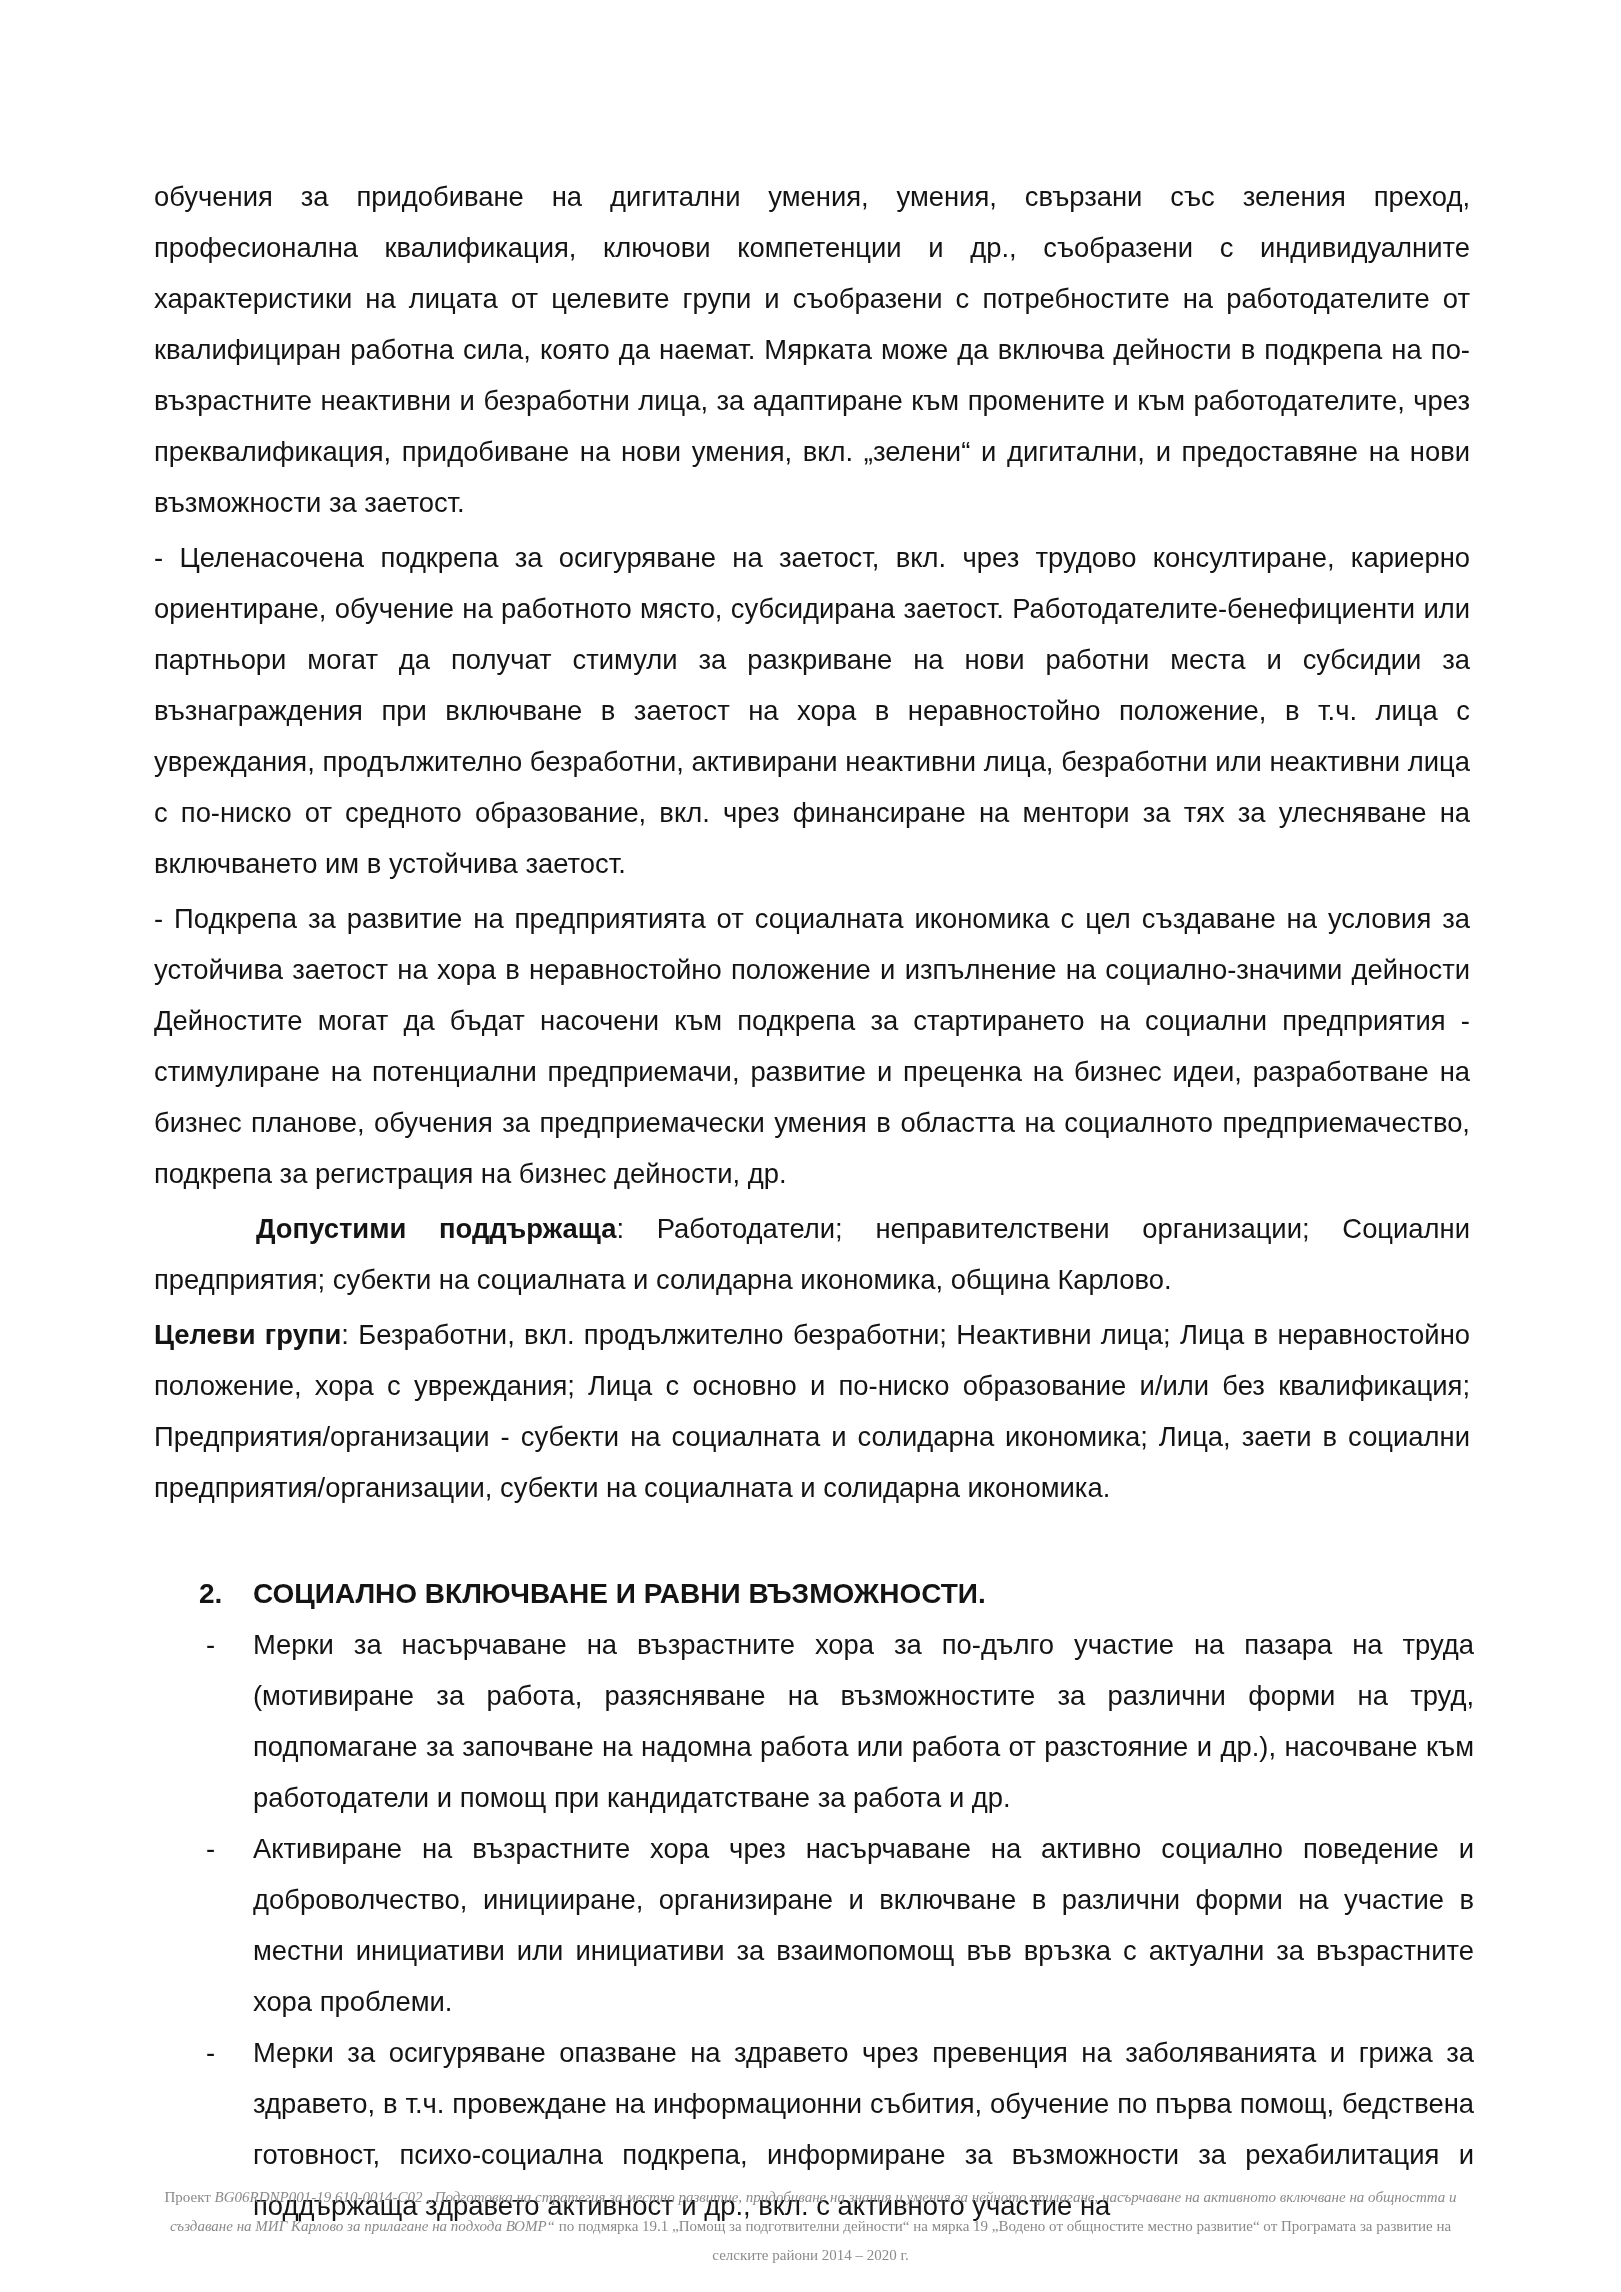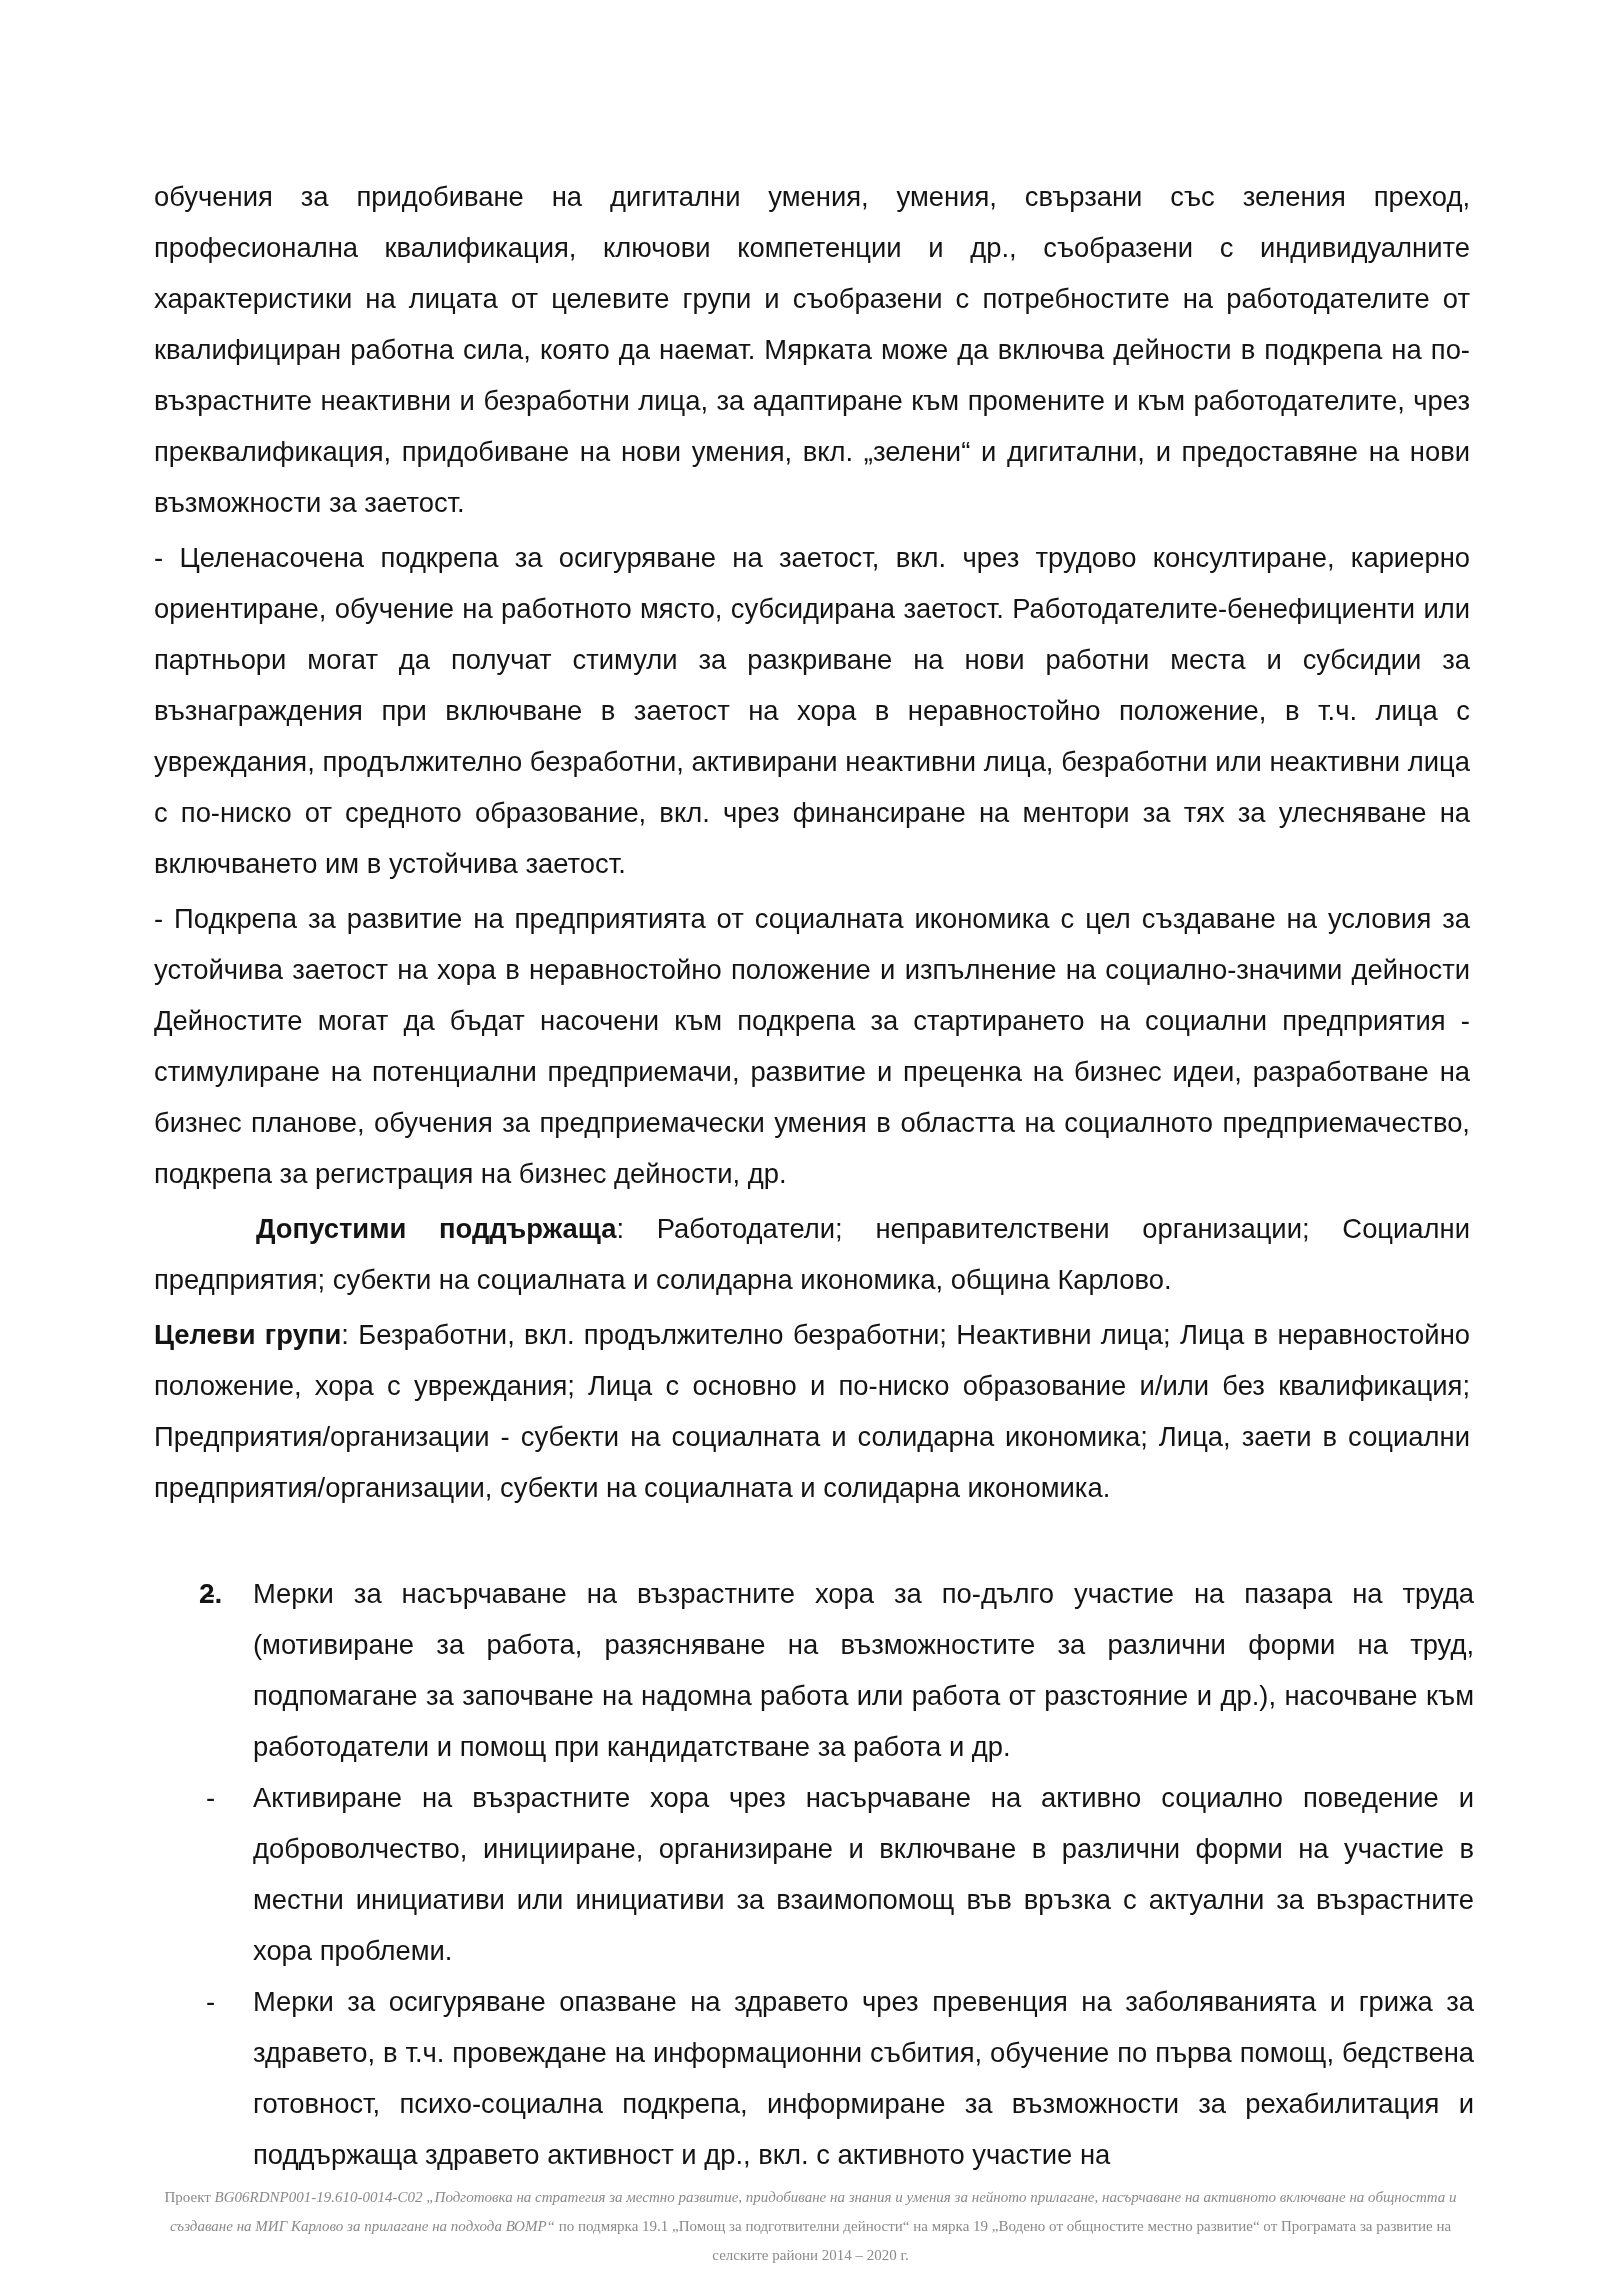--- a/index.html
+++ b/index.html
@@ -72,20 +72,21 @@
     <p class="para">- Целенасочена подкрепа за осигуряване на заетост, вкл. чрез трудово консултиране, кариерно ориентиране, обучение на работното място, субсидирана заетост. Работодателите-бенефициенти или партньори могат да получат стимули за разкриване на нови работни места и субсидии за възнаграждения при включване в заетост на хора в неравностойно положение, в т.ч. лица с увреждания, продължително безработни, активирани неактивни лица, безработни или неактивни лица с по-ниско от средното образование, вкл. чрез финансиране на ментори за тях за улесняване на включването им в устойчива заетост.</p>
 
     <p class="para">- Подкрепа за развитие на предприятията от социалната икономика с цел създаване на условия за устойчива заетост на хора в неравностойно положение и изпълнение на социално-значими дейности Дейностите могат да бъдат насочени към подкрепа за стартирането на социални предприятия - стимулиране на потенциални предприемачи, развитие и преценка на бизнес идеи, разработване на бизнес планове, обучения за предприемачески умения в областта на социалното предприемачество, подкрепа за регистрация на бизнес дейности, др.</p>
 
     <p class="para indent-first"><span class="lead-bold">Допустими поддържаща</span><span>: Работодатели; неправителствени организации; Социални предприятия; субекти на социалната и солидарна икономика, община Карлово.</span></p>
 
     <p class="para"><span class="lead-bold">Целеви групи</span><span>: Безработни, вкл. продължително безработни; Неактивни лица; Лица в неравностойно положение, хора с увреждания; Лица с основно и по-ниско образование и/или без квалификация; Предприятия/организации - субекти на социалната и солидарна икономика; Лица, заети в социални предприятия/организации, субекти на социалната и солидарна икономика.</span></p>
 
     <div class="section-heading">
       <span class="section-number">2.</span>
+      <span>СОЦИАЛНО ВКЛЮЧВАНЕ И РАВНИ ВЪЗМОЖНОСТИ.</span>
     </div>
 
     <div class="bullet">
       <span class="bullet-dash">-</span>
       <span>Мерки за насърчаване на възрастните хора за по-дълго участие на пазара на труда (мотивиране за работа, разясняване на възможностите за различни форми на труд, подпомагане за започване на надомна работа или работа от разстояние и др.), насочване към работодатели и помощ при кандидатстване за работа и др.</span>
     </div>
 
     <div class="bullet">
       <span class="bullet-dash">-</span>
       <span>Активиране на възрастните хора чрез насърчаване на активно социално поведение и доброволчество, иницииране, организиране и включване в различни форми на участие в местни инициативи или инициативи за взаимопомощ във връзка с актуални за възрастните хора проблеми.</span>

